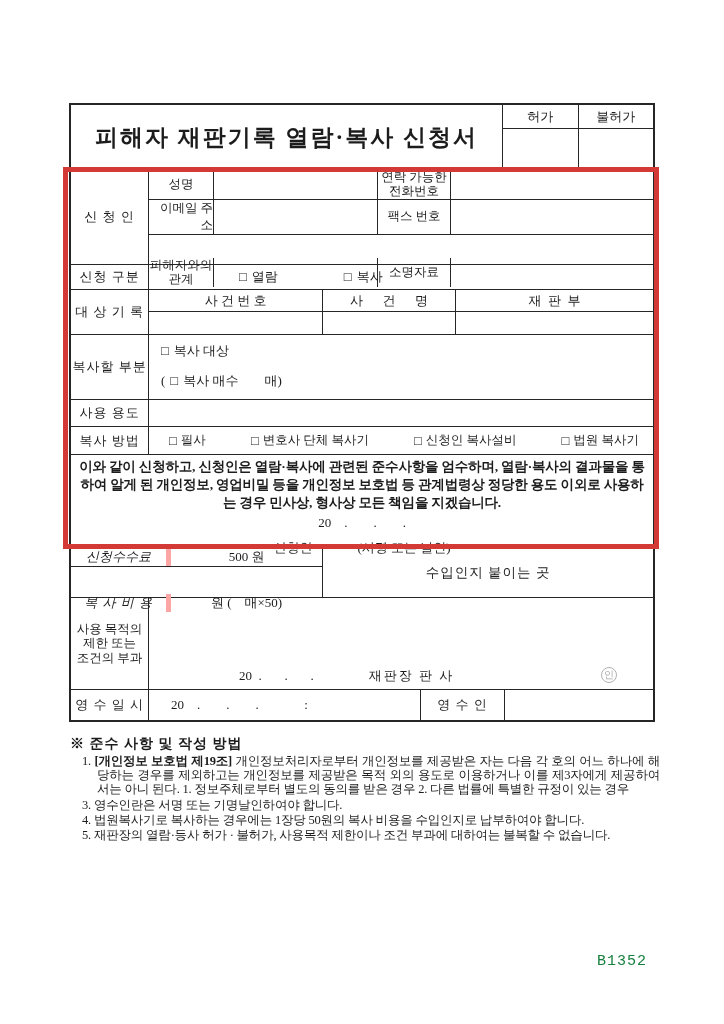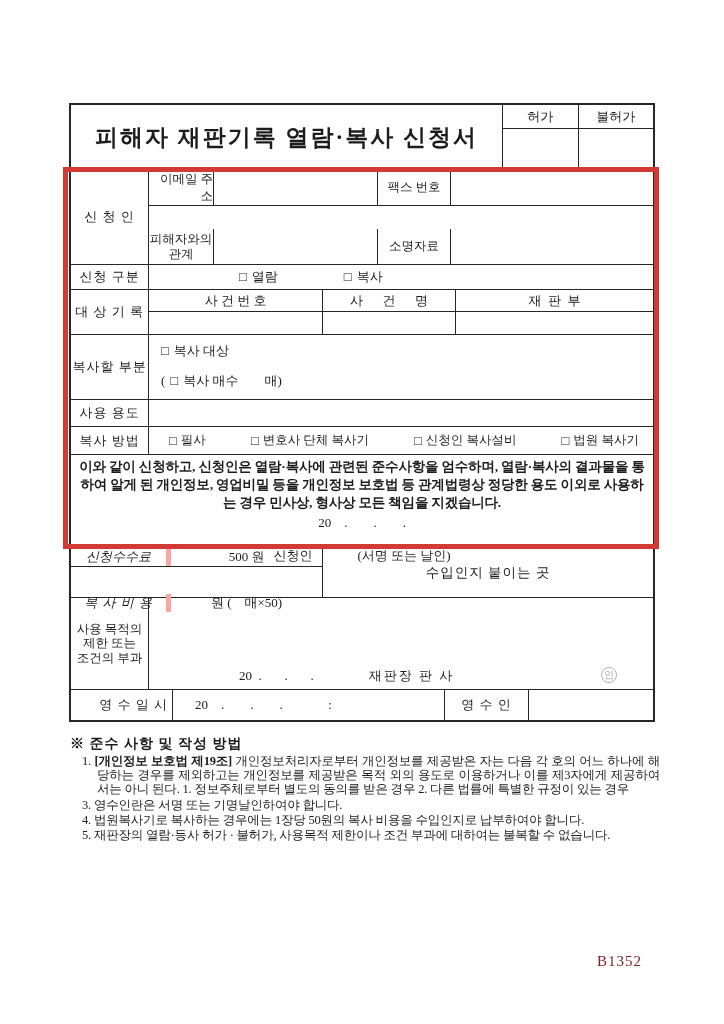--- a/index.html
+++ b/index.html
@@ -51,51 +51,51 @@
   .portion-line { display:flex; align-items:center; gap:5px; white-space:pre; }
 
   .usage { height:27px; }
   .method { height:28px; }
   .method-val { flex:1; display:flex; align-items:center; font-size:12.5px; padding:0 14px 0 20px; justify-content:space-between; }
   .method-opt { display:flex; align-items:center; gap:4px; white-space:pre; }
 
   .decl { height:93px; display:block; position:relative; }
   .decl-text { font-weight:bold; font-size:13.5px; text-align:center; padding:3px 8px 0 8px; line-height:1.35; letter-spacing:-0.2px; }
   .decl-date { text-align:center; font-size:13px; margin-top:2px; }
-  .decl-sign { display:flex; justify-content:center; gap:45px; font-size:13px; margin-top:16px; }
+  .decl-sign { display:flex; justify-content:center; gap:45px; font-size:13px; margin-top:8px; }
 
   .fee-block { display:flex; height:50px; border-bottom:1px solid #262626; }
   .fee-left { width:252px; display:flex; flex-direction:column; border-right:1px solid #262626; }
   .fee-row { display:flex; flex:1; border-bottom:1px solid #262626; }
   .fee-row:last-child { border-bottom:none;margin-top:27px; }
   .fee-label { width:100px; border-right:5px solid #fca5a5;font-style:italic; }
   .fee-val { flex:1; }
   .stamp-cell { flex:1; font-size:13.5px; letter-spacing:1px; }
 
   .purpose { height:92px; }
   .purpose-val { flex:1; position:relative; }
   .judge-line { position:absolute; left:90px; bottom:4px; font-size:13px; display:flex; align-items:center; }
   .judge-label { margin-left:55px; letter-spacing:2px; }
   .seal { position:absolute; right:36px; bottom:6px; width:16px; height:16px; border:1px solid #b2b2b2; border-radius:50%; color:#a9a9a9; font-size:10px; line-height:14px; text-align:center; }
 
-  .receipt { height:30px;padding-left:24px; }
+  .receipt { height:30px; }
   .rc-val { width:272px; justify-content:flex-start; padding-left:22px; }
   .rc-recv { width:84px; }
   .rc-empty { flex:1; }
 
   
   .red-box { position:absolute; left:63px; top:167px; width:596px; height:382px; border:5px solid #d43a35; pointer-events:none; z-index:6; }
 
   
   .notes { position:absolute; left:70px; top:736px; width:590px; font-size:12.5px; line-height:1.14; letter-spacing:-0.2px; }
   .notes-header { font-weight:bold; font-size:14px; margin-bottom:2px; letter-spacing:1px; }
   .note-item { padding-left:27px; text-indent:-15px; text-align:justify; margin-bottom:1px; }
   .note-ref { font-weight:bold; }
 
-  .doc-code { position:absolute; left:597px; top:953px; font-family:Liberation Serif, serif; font-size:15px; color:#7f1d1d; letter-spacing:1px; }
+  .doc-code { position:absolute; left:597px; top:953px; font-family:Liberation Mono, monospace; font-size:15px; color:#15803d; letter-spacing:1px; }
 
   .checkbox { font-size:13px; }
 </style>
 </head>
 <body>
 
 <div class="form-table">
 
   <div class="row hdr">
     <div class="cell title-cell">
@@ -109,20 +109,27 @@
       <div class="permit-cells">
         <div class="cell br"></div>
         <div class="cell"></div>
       </div>
     </div>
   </div>
 
   <div class="row applicant">
     <div class="cell br sec-label label">신 청 인</div>
     <div class="app-grid">
+      <div class="app-row">
+        <div class="cell br app-l1">성명</div>
+        <div class="cell br app-v1"></div>
+        <div class="cell br app-l2 preline">연락 가능한
+전화번호</div>
+        <div class="cell app-v2"></div>
+      </div>
       <div class="app-row">
         <div class="cell br app-l1">이메일 주소</div>
         <div class="cell br app-v1"></div>
         <div class="cell br app-l2">팩스 번호</div>
         <div class="cell app-v2"></div>
       </div>
       <div class="app-row">
         <div class="cell br app-l1 preline">피해자와의
 관계</div>
         <div class="cell br app-v1"></div>

